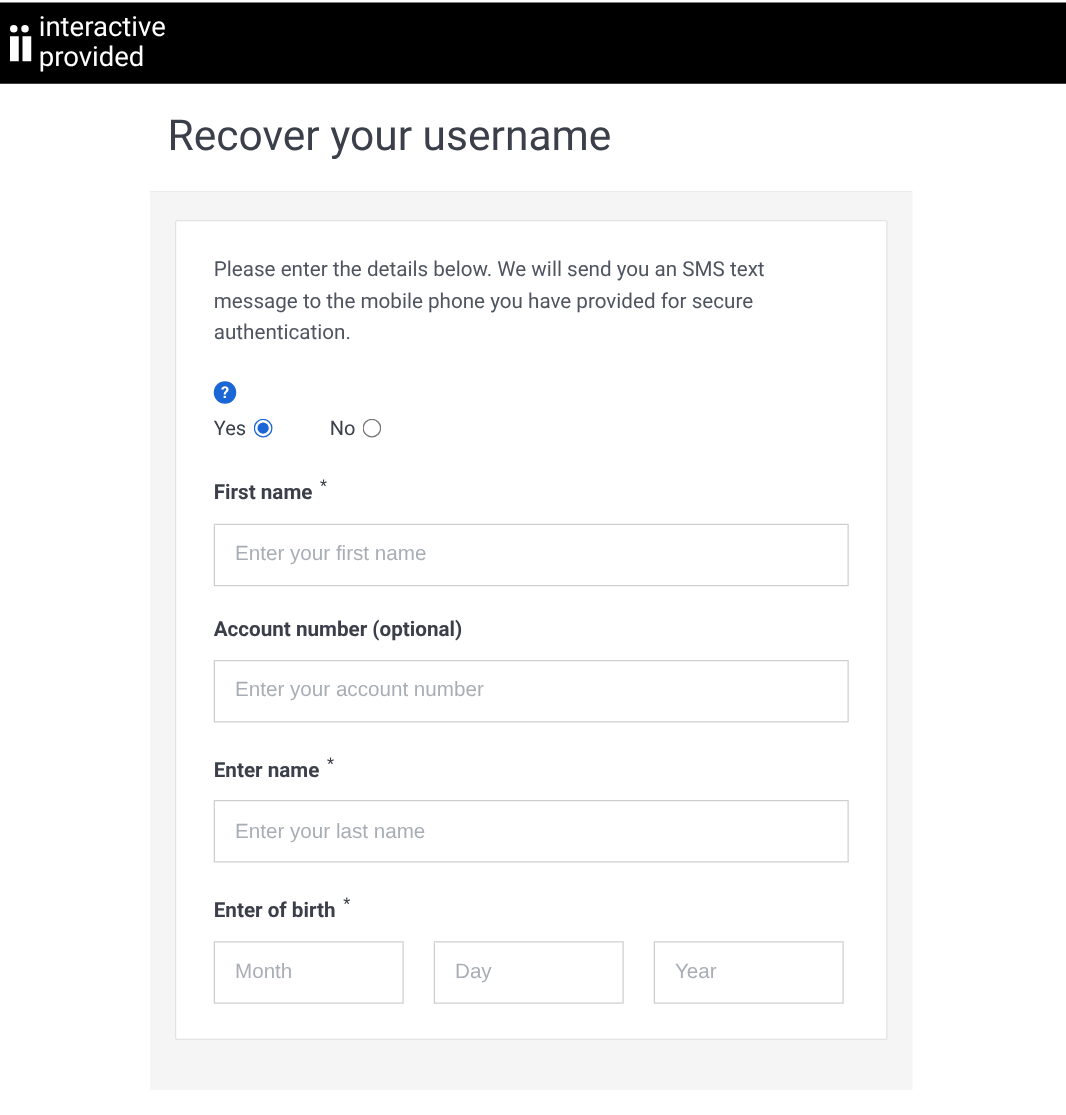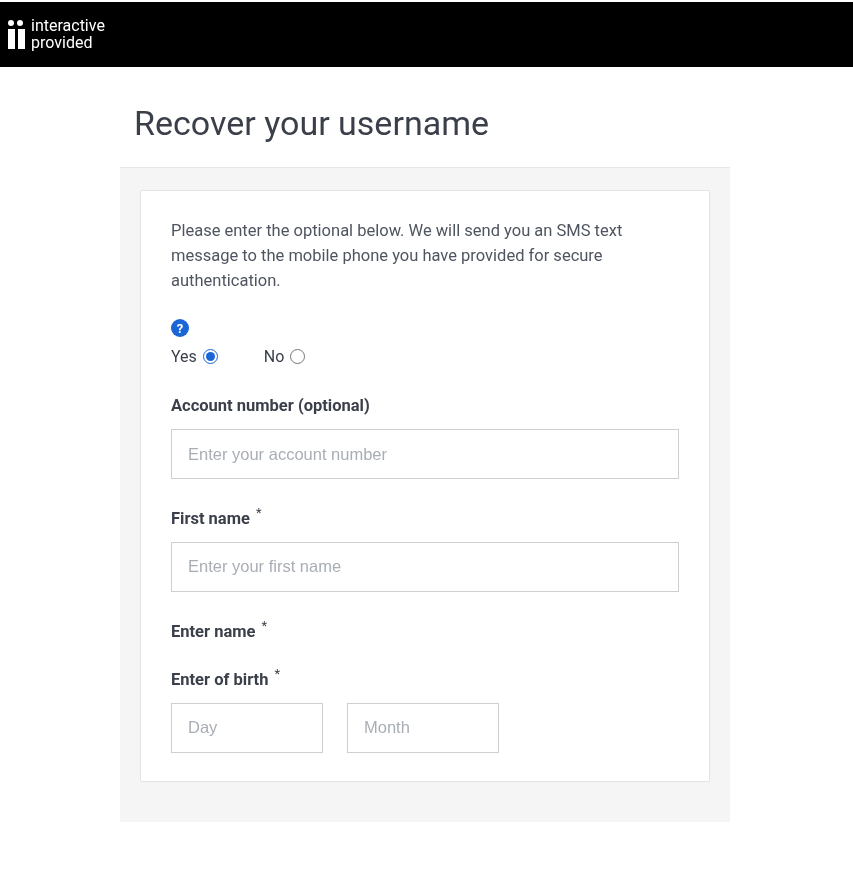--- a/index.html
+++ b/index.html
@@ -40,26 +40,26 @@
       background: #ffffff;
       border-radius: 50%;
     }
     .logo-bar {
       width: 7px;
       height: 20px;
       background: #ffffff;
     }
     .logo-text {
       color: #ffffff;
-      font-size: 16px;
+      font-size: 22px;
       line-height: 1.05;
       font-weight: 400;
     }
     .page {
-      padding: 36px 0 0 0;
+      padding: 22px 0 0 0;
     }
     .container {
       width: 610px;
       margin: 0 0 0 120px;
     }
     .page-title {
       font-size: 34px;
       font-weight: 400;
       color: #3a3f4a;
       margin-left: 14px;
@@ -189,64 +189,66 @@
 </header>
 
 <div class="page">
   <div class="container">
     <h1 class="page-title">Recover your username</h1>
     <hr class="hr">
 
     <div class="panel-wrap">
       <div class="panel">
 
-        <p class="intro">Please enter the optional below. We will send you an SMS text message to the mobile phone you have provided for secure authentication.</p>
+        <p class="intro">Please enter the details below. We will send you an SMS text message to the mobile phone you have provided for secure authentication.</p>
 
         <div class="q-row">
           <div class="help-icon">?</div>
         </div>
 
         <div class="radio-row">
           <label class="radio-opt">
             <span>Yes</span>
             <input type="radio" name="nameonly" checked="" style="">
           </label>
           <label class="radio-opt">
             <span>No</span>
             <input type="radio" name="nameonly" style="">
           </label>
         </div>
 
         <div class="field-group">
-          <label class="field-label">Account number (optional)</label>
-          <input class="text-input" type="text" placeholder="Enter your account number" style="">
-        </div>
-
-        <div class="field-group">
           <label class="field-label">
             <span>First name</span>
             <span class="req">*</span>
           </label>
           <input class="text-input" type="text" placeholder="Enter your first name" style="">
+        </div>
+
+        <div class="field-group">
+          <label class="field-label">Account number (optional)</label>
+          <input class="text-input" type="text" placeholder="Enter your account number" style="">
         </div>
 
         <div class="field-group">
           <label class="field-label">
             <span>Enter name</span>
             <span class="req">*</span>
           </label>
+          <input class="text-input" type="text" placeholder="Enter your last name" style="">
         </div>
 
         <div class="field-group" style="margin-bottom:0;">
           <label class="field-label">
             <span>Enter of birth</span>
             <span class="req">*</span>
           </label>
           <div class="dob-row">
+            <input class="text-input" type="text" placeholder="Month" style="">
             <input class="text-input" type="text" placeholder="Day" style="">
-            <input class="text-input" type="text" placeholder="Month" style="">
+            <input class="text-input" type="text" placeholder="Year" style="">
           </div>
         </div>
 
       </div>
     </div>
   </div>
 </div>
 
 </body></html>

